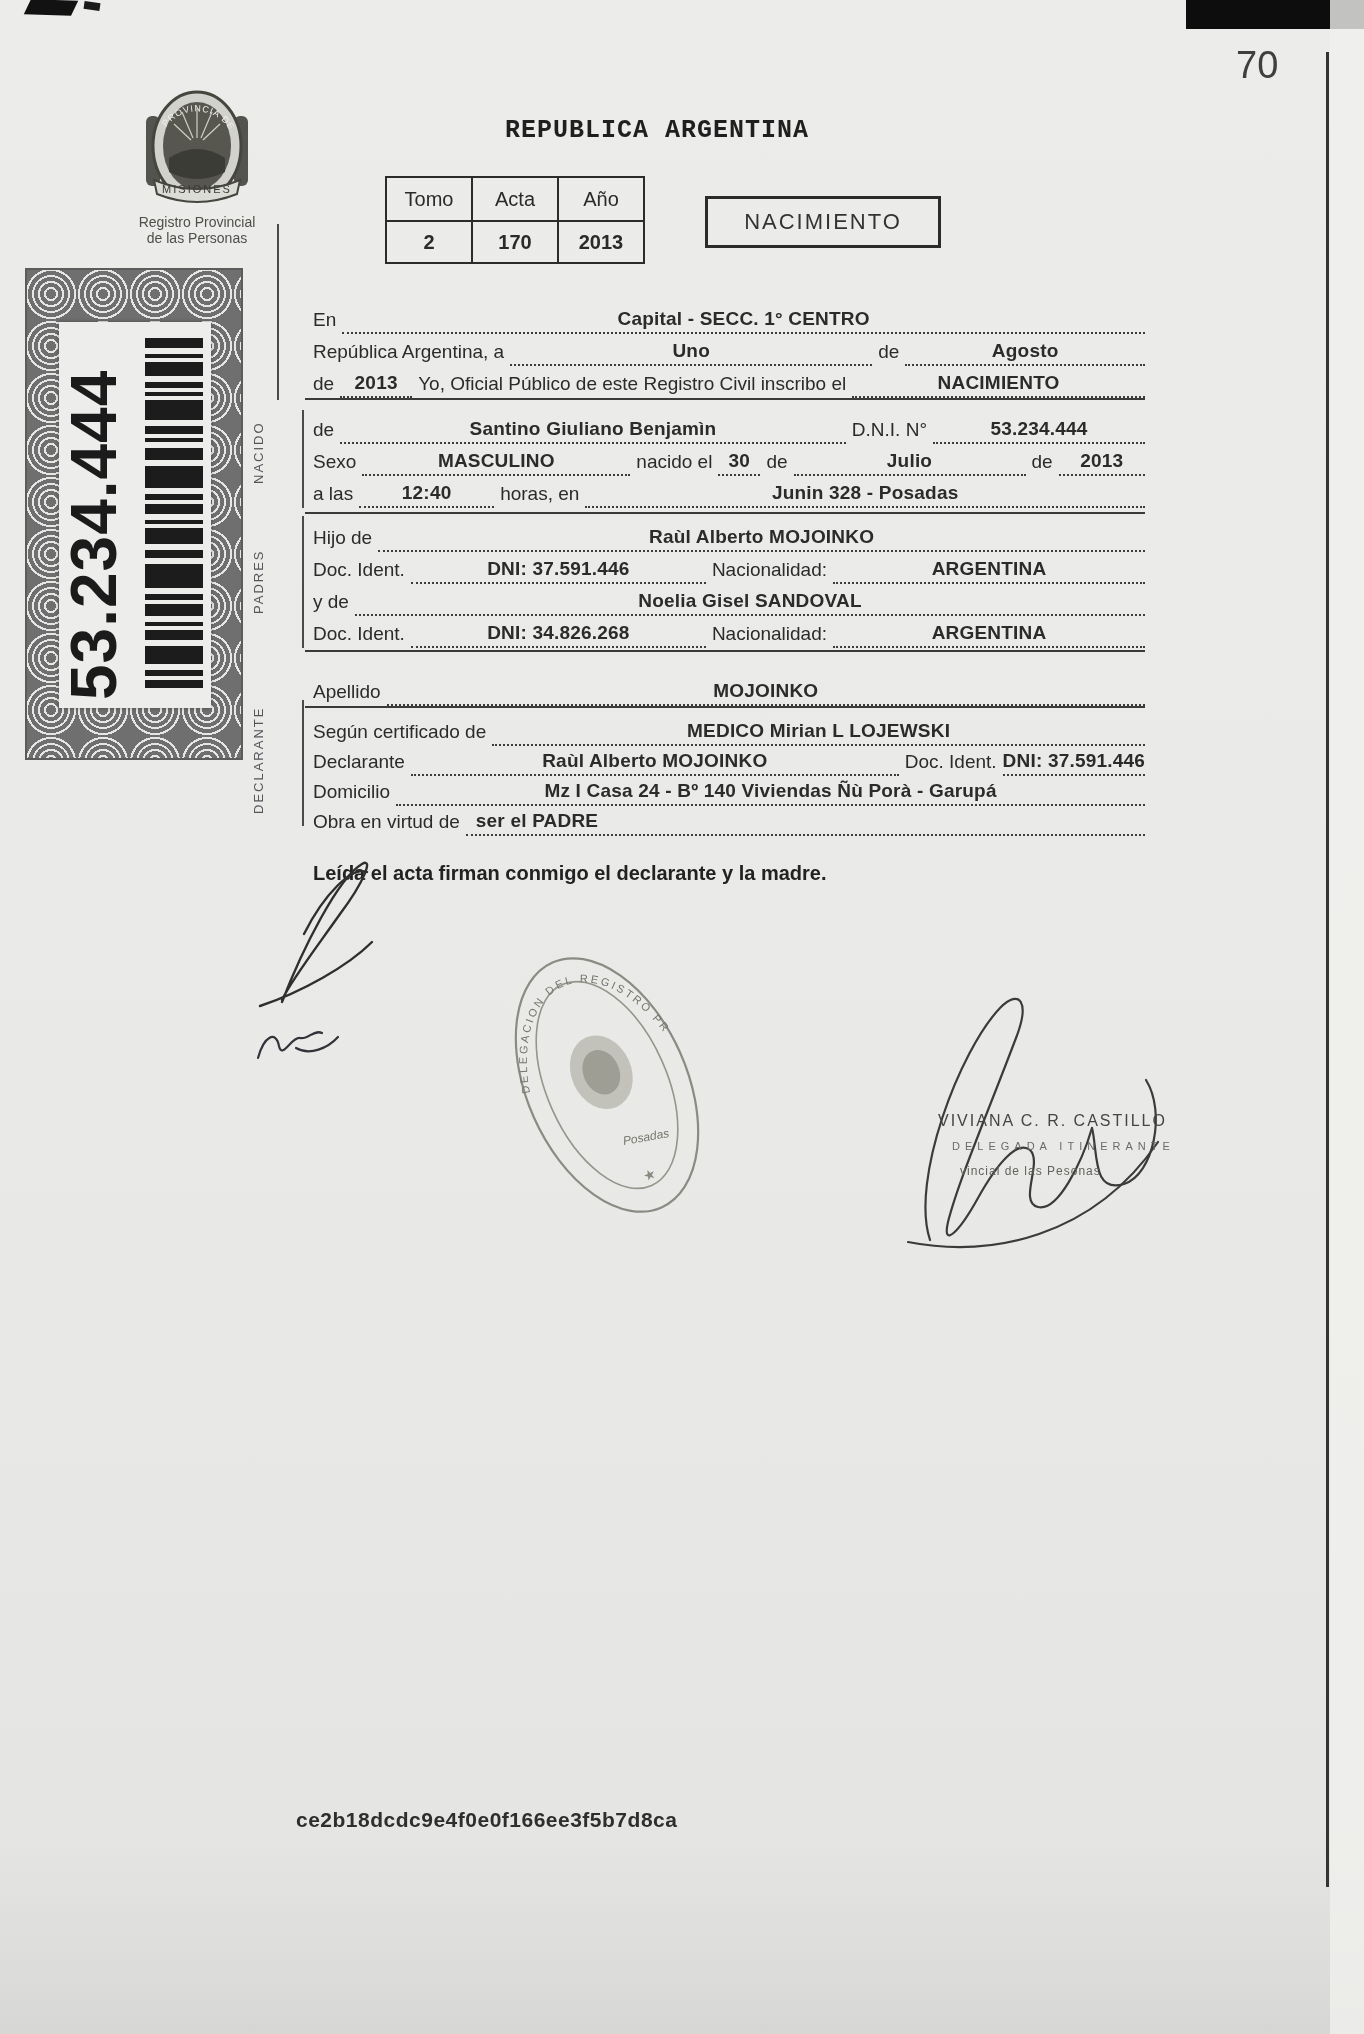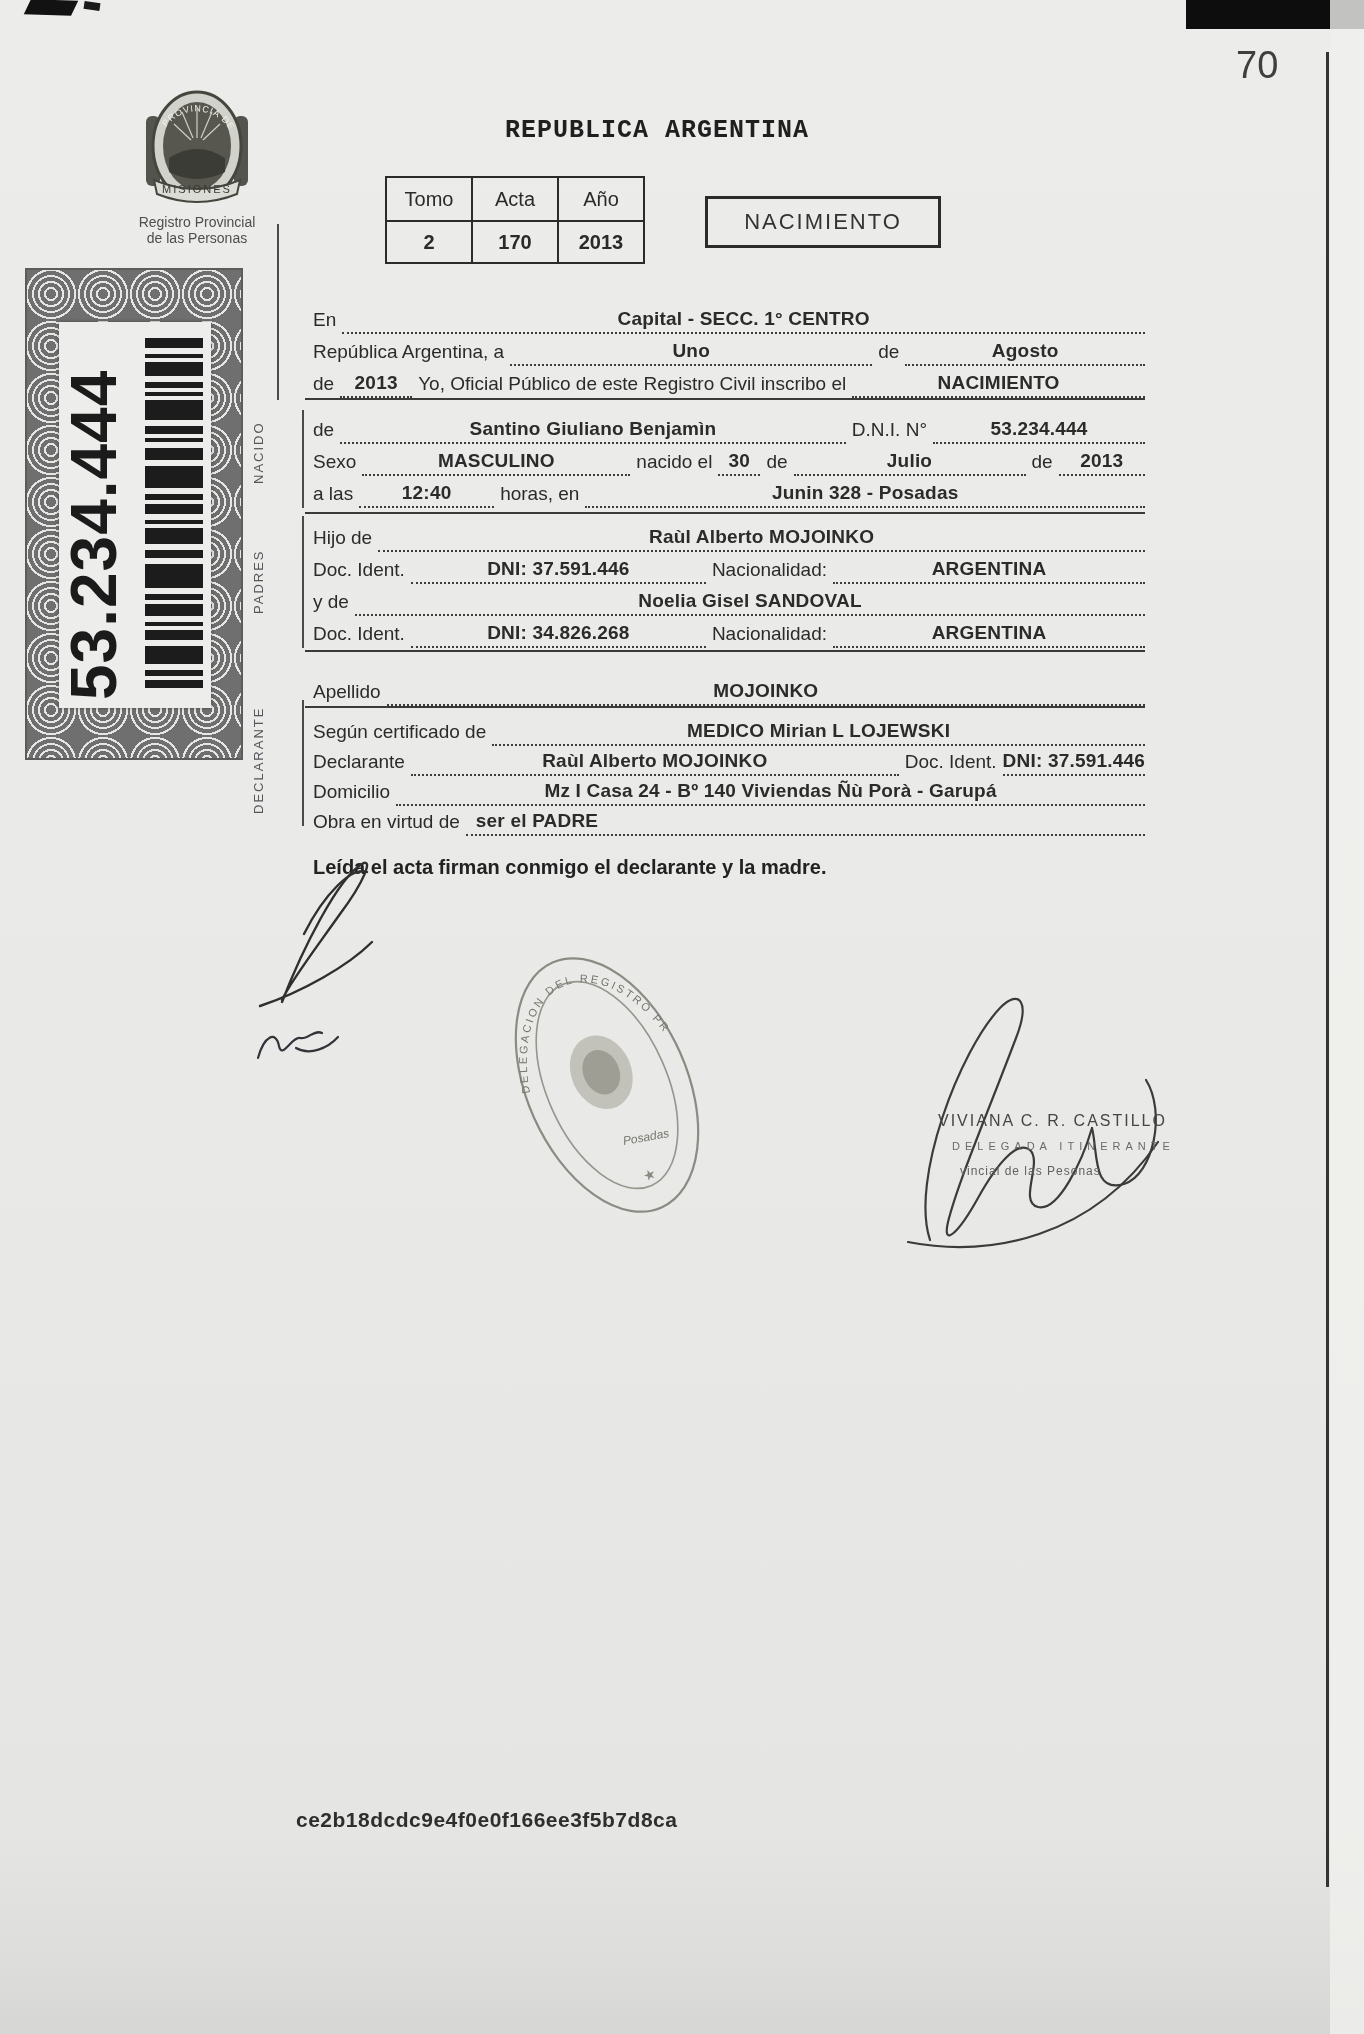--- a/index.html
+++ b/index.html
@@ -56,21 +56,21 @@
   .form { position:absolute; left:313px; top:302px; width:832px; font-size:19px; color:#2b2b2b; }
   .row { display:flex; align-items:stretch; height:32px; }
   .lbl { display:flex; align-items:flex-end; padding:0 6px 3px 0; white-space:nowrap; }
   .lbl.mid { padding-left:6px; }
   .cell { position:relative; display:flex; align-items:flex-end; justify-content:center;
     border-bottom:2px dotted #3c3c3c; overflow:visible; }
   .cell.grow { flex:1; }
   .val { font-weight:bold; white-space:nowrap; margin-bottom:2px; letter-spacing:.2px; }
   .cell.left { justify-content:flex-start; padding-left:10px; }
   .divider { border-top:2px solid #3a3a3a; margin-left:-8px; }
-  .closing { margin-top:20px; font-weight:bold; font-size:20px; color:#222; }
+  .closing { margin-top:26px; font-weight:bold; font-size:20px; color:#222; }
 
   
   .sig-layer { position:absolute; left:240px; top:850px; }
   .stamp-text { position:absolute; color:#4f4f4f; white-space:nowrap; }
   .stamp-line1 { left:938px; top:1112px; font-size:16px; letter-spacing:2px; color:#454545; }
   .stamp-line2 { left:952px; top:1140px; font-size:11px; letter-spacing:5px; color:#6a6a6a; }
   .stamp-line3 { left:960px; top:1164px; font-size:12px; letter-spacing:1px; color:#62625e; }
 
   .hash-code { position:absolute; left:296px; top:1808px; font-size:21px; font-weight:bold; color:#2e2e2e; letter-spacing:.5px; }
 

